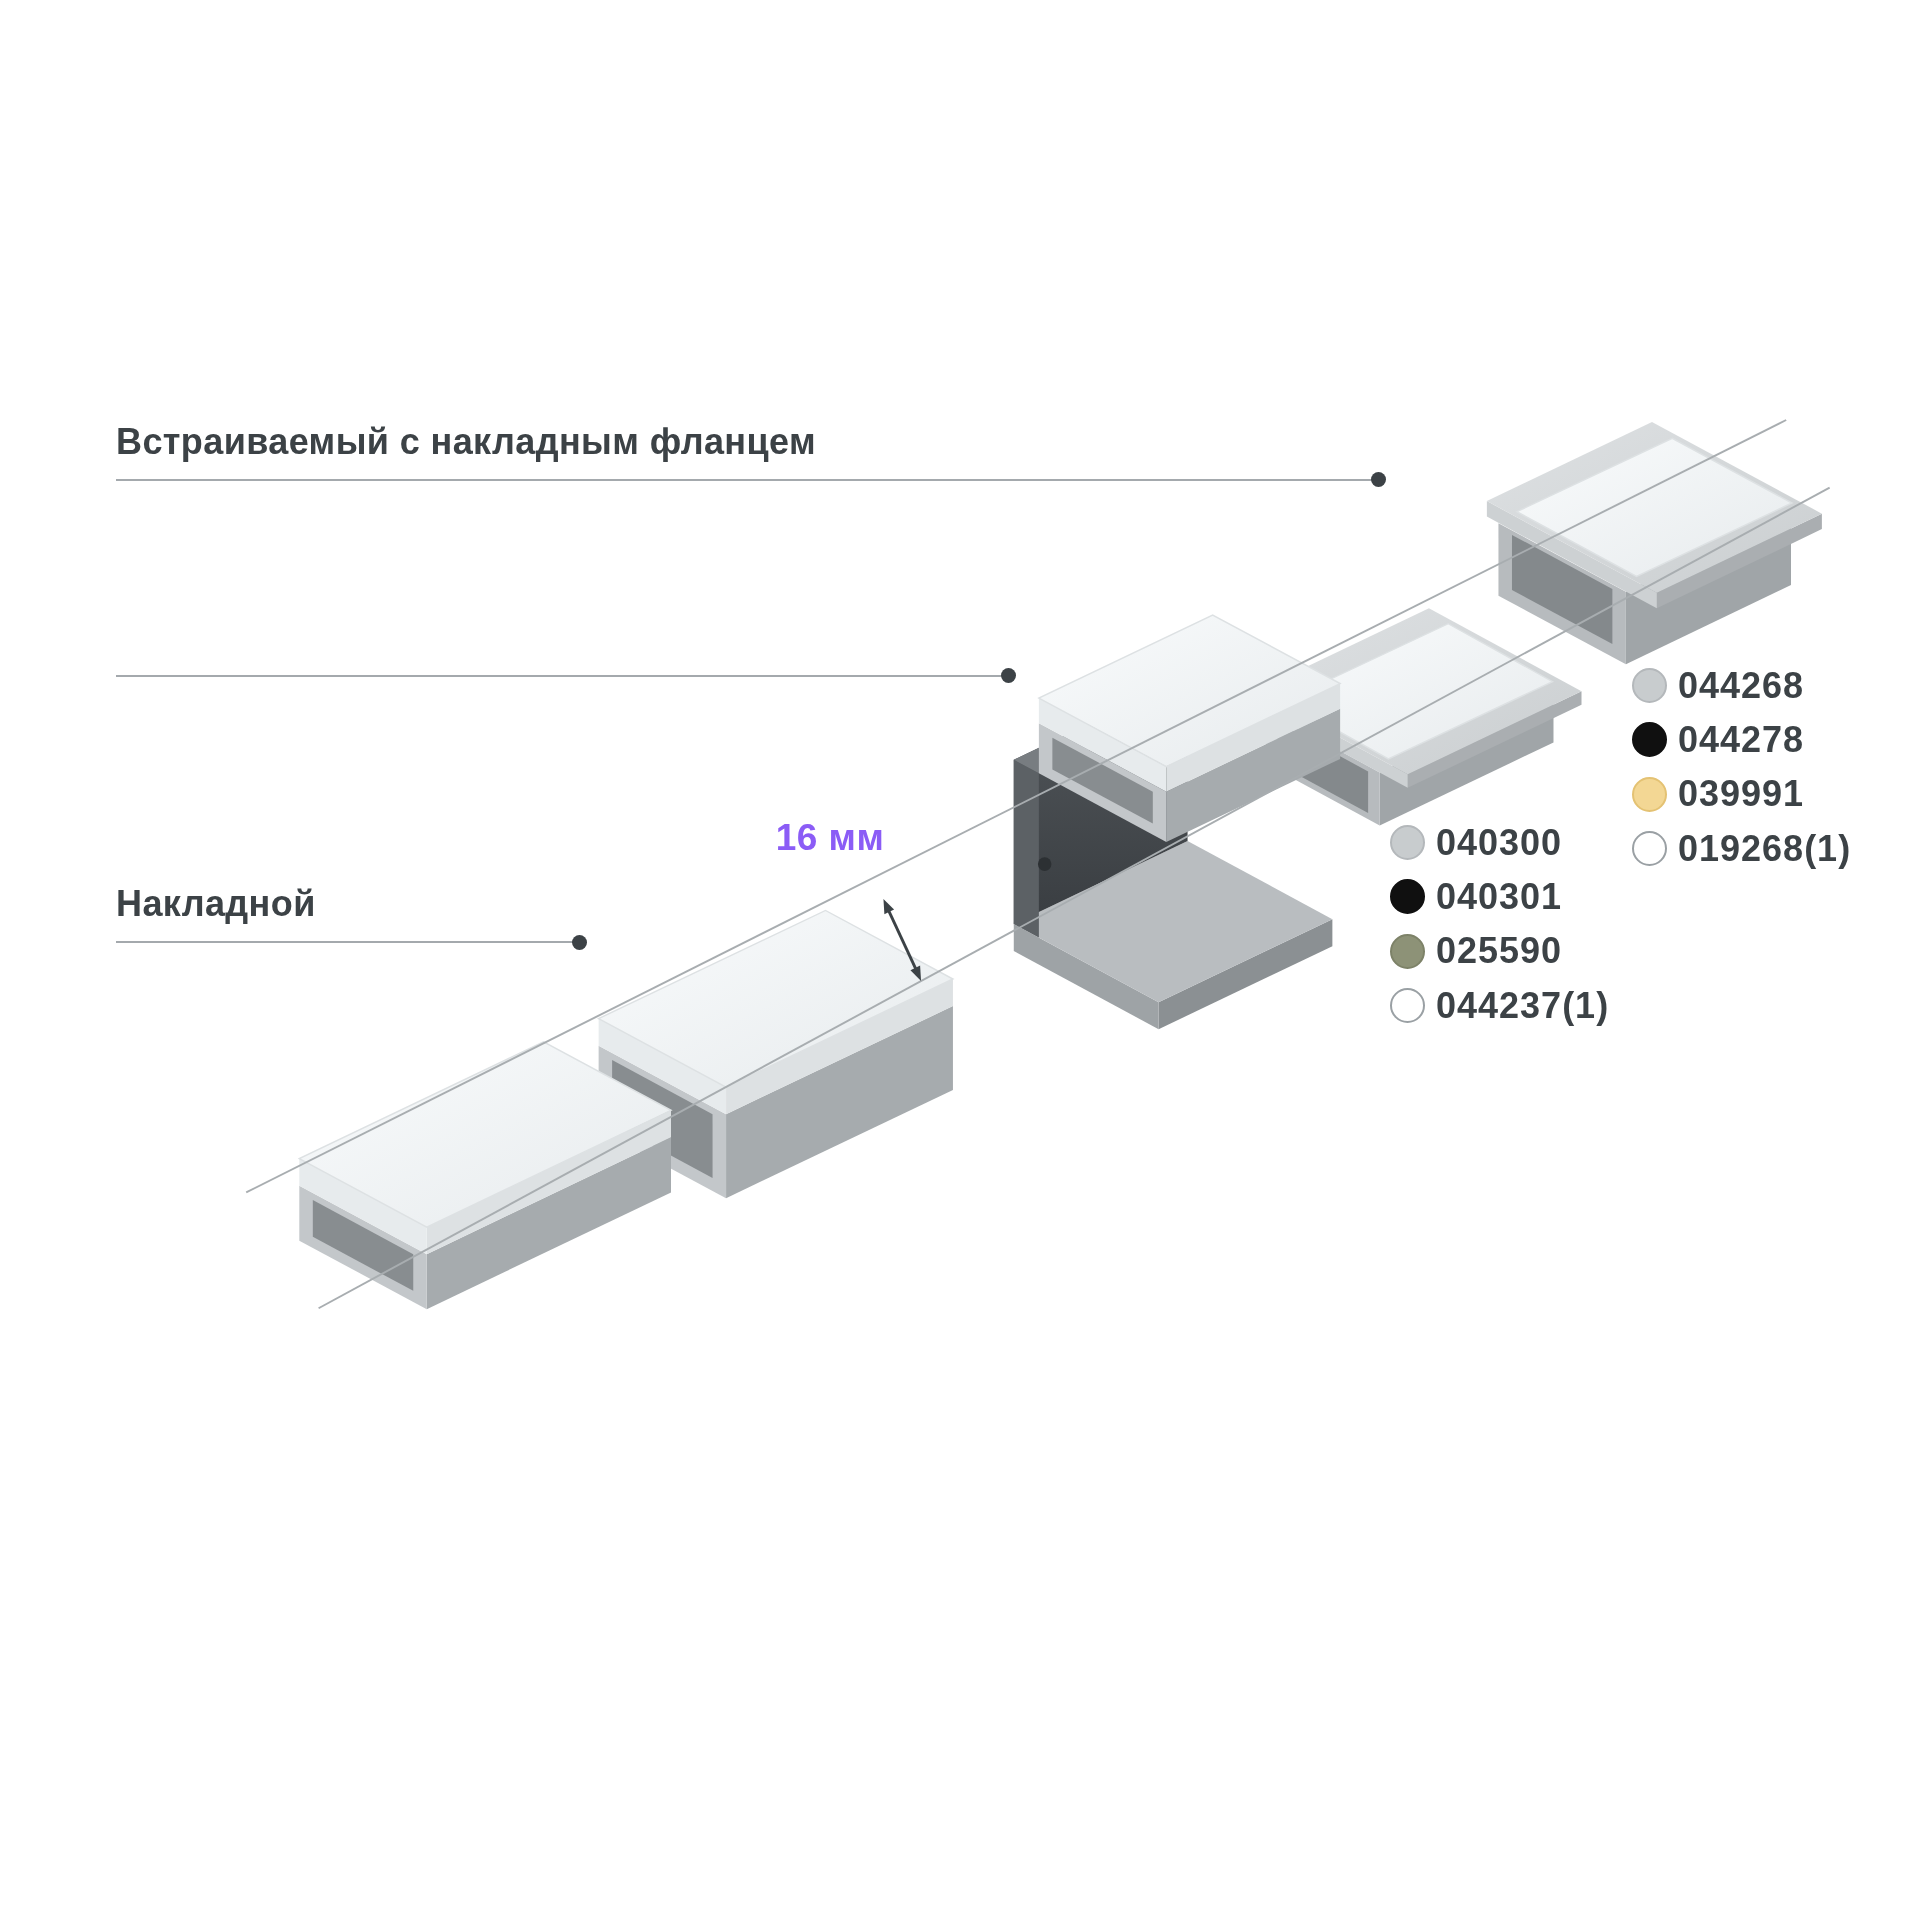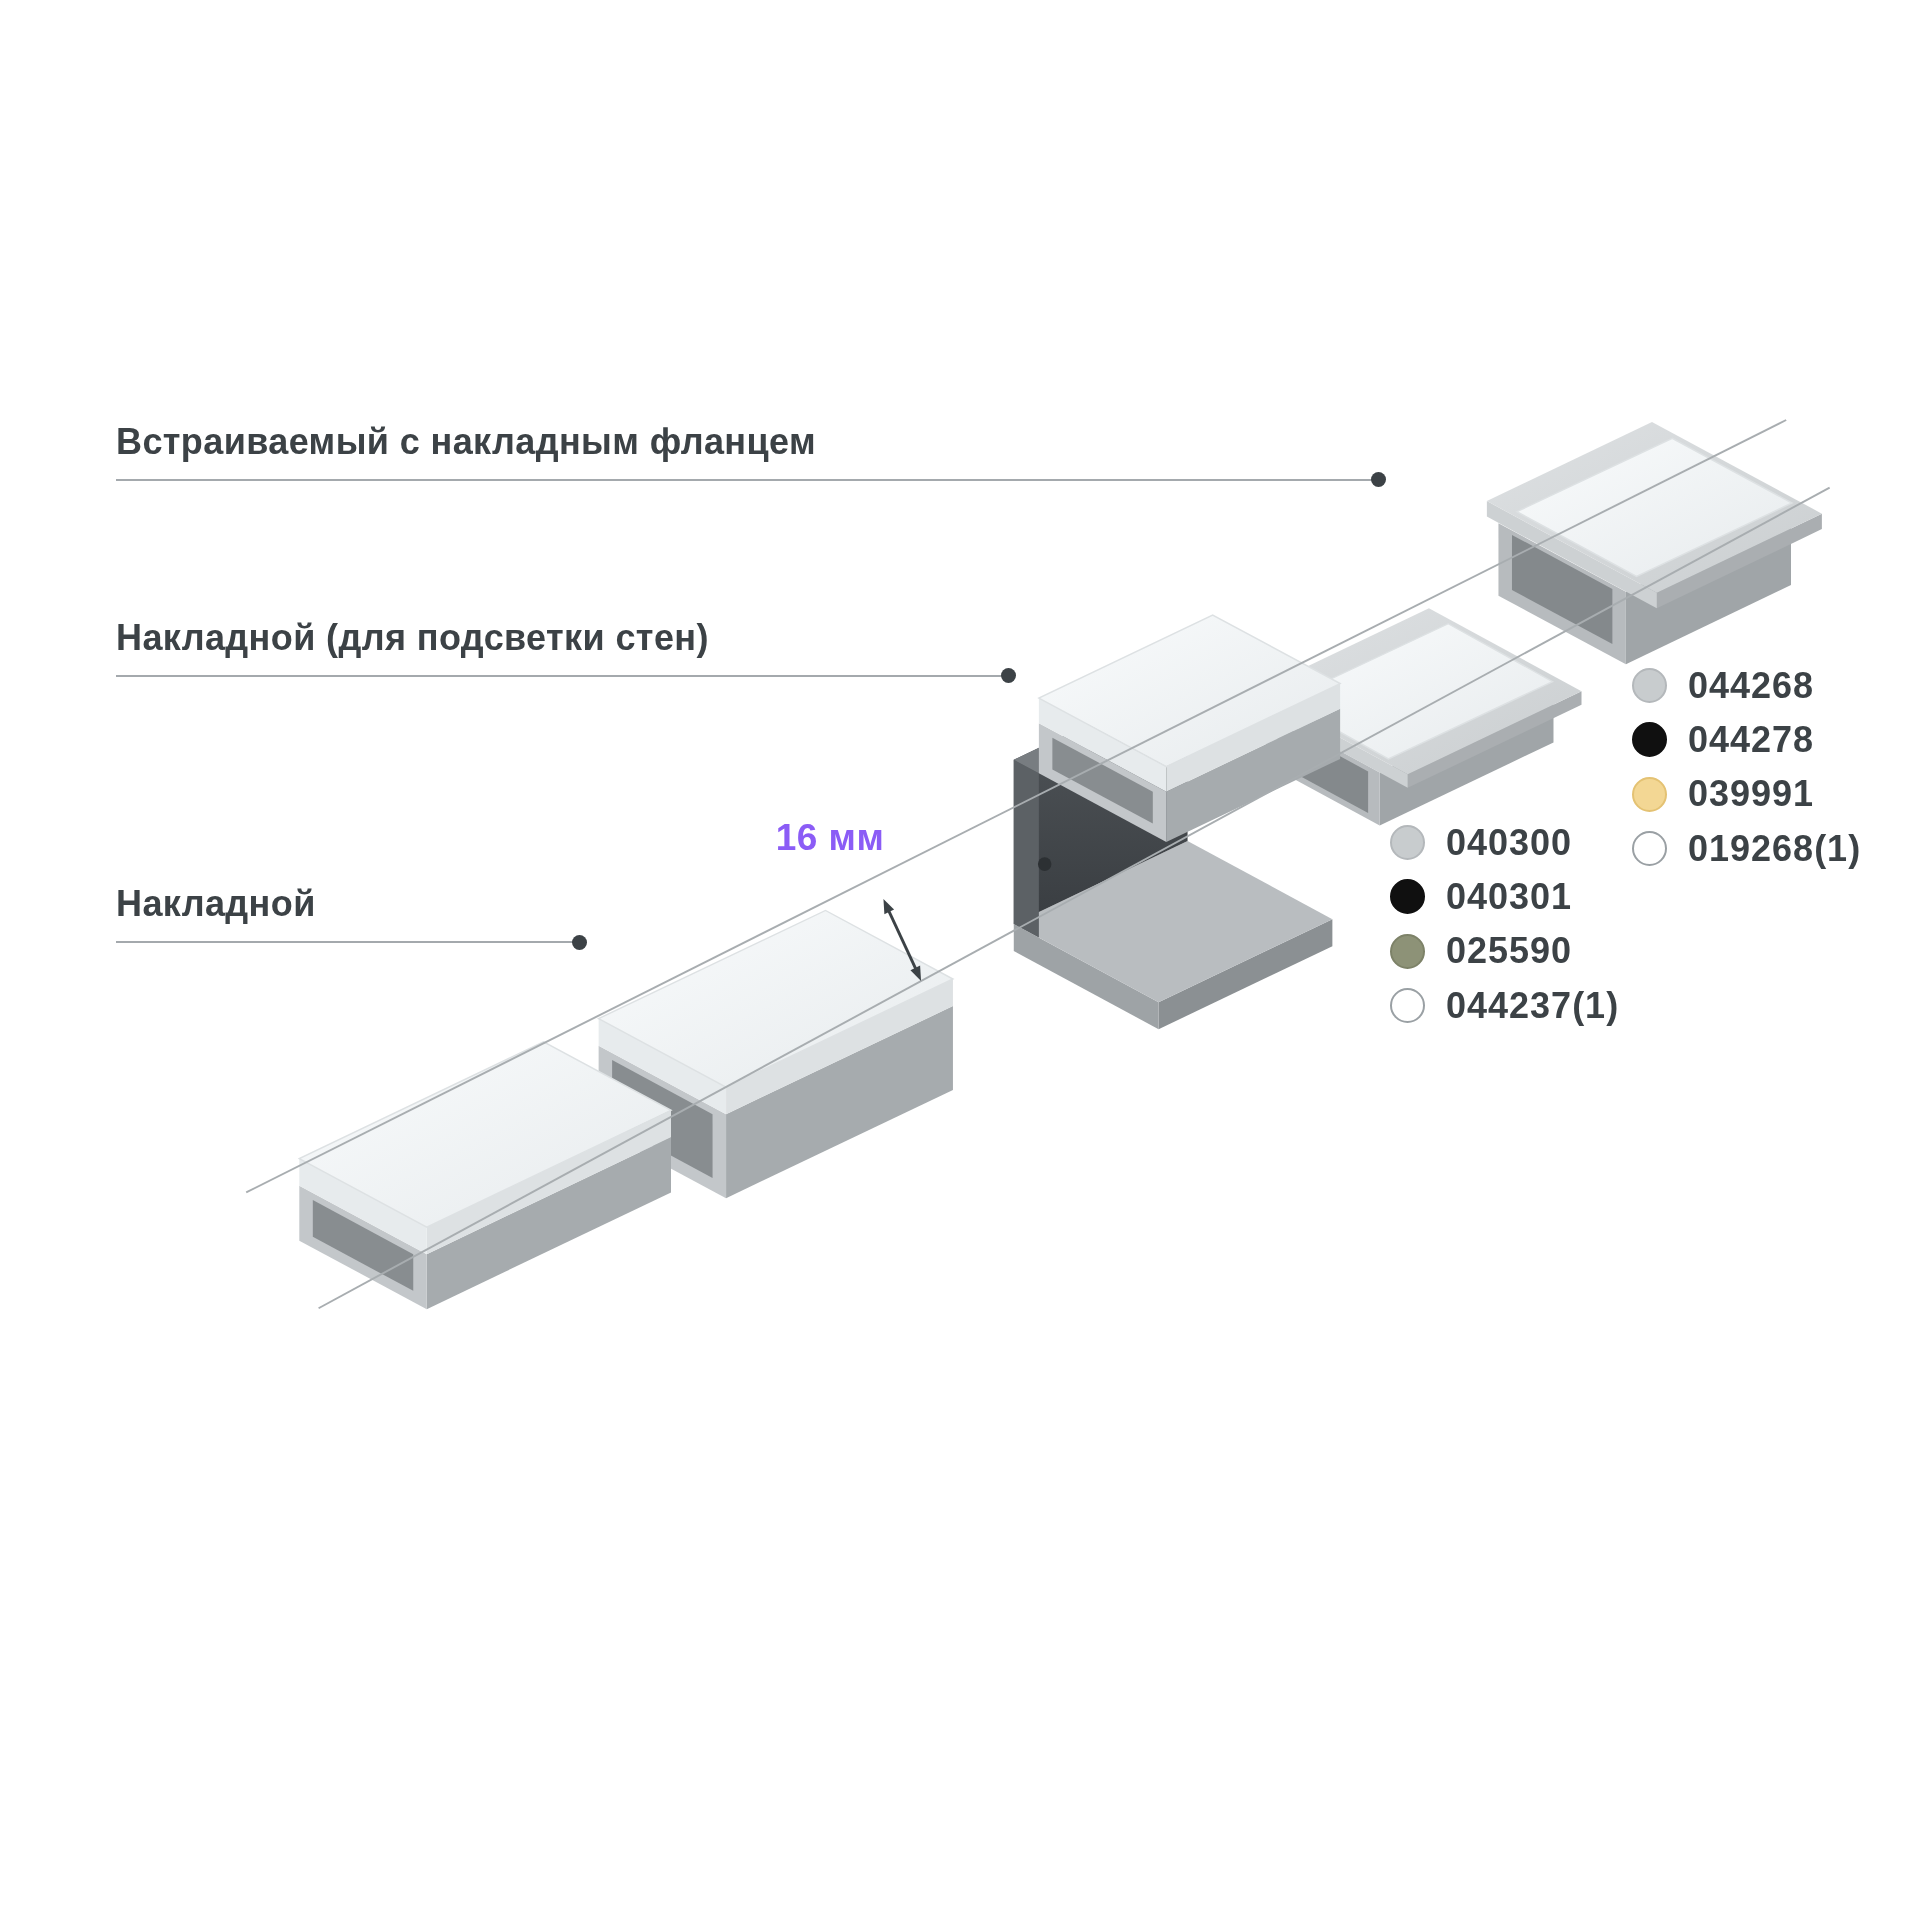--- a/index.html
+++ b/index.html
@@ -12,21 +12,21 @@
     position:absolute;font-size:36px;font-weight:700;color:#3c4246;
     letter-spacing:0.4px;white-space:nowrap;
   }
   .leader{position:absolute;height:1.9px;background:#a4a9ad;}
   .leader-dot{position:absolute;width:15.4px;height:15.4px;border-radius:50%;background:#3c4246;}
   .dim-label{
     position:absolute;left:743px;top:817px;width:174px;text-align:center;
     font-size:37px;font-weight:700;color:#8b5cf6;letter-spacing:0.5px;
   }
   .code-group{position:absolute;display:flex;flex-direction:column;gap:15.4px;}
-  .code-row{display:flex;align-items:center;gap:21px;height:39px;}
+  .code-row{display:flex;align-items:center;gap:11px;height:39px;}
   .dot{
     width:35px;height:35px;border-radius:50%;box-sizing:border-box;
     border:2.4px solid transparent;background:#ccc;flex:0 0 auto;
   }
   .code{font-size:36px;font-weight:600;color:#3c4246;letter-spacing:1px;white-space:nowrap;}
 </style>
 </head>
 <body>
 
 <div class="stage">
@@ -108,21 +108,20 @@
       <line x1="918" y1="938" x2="951" y2="1009" stroke="#3c4246" stroke-width="3"></line>
       <polygon points="915,931 926,942 916,947" fill="#3c4246"></polygon>
       <polygon points="954,1016 953,1000 943,1005" fill="#3c4246"></polygon>
     </g>
   </svg>
 
   <div class="label" style="left:116px;top:421px">Встраиваемый с накладным фланцем</div>
   <div class="leader" style="left:116px;top:479px;width:1263px"></div>
   <div class="leader-dot" style="left:1371px;top:472px"></div>
 
-  <div class="label" style="left:116px;top:617px">Накладной (для подсветки стен)</div>
   <div class="leader" style="left:116px;top:675px;width:893px"></div>
   <div class="leader-dot" style="left:1001px;top:668px"></div>
 
   <div class="label" style="left:116px;top:883px">Накладной</div>
   <div class="leader" style="left:116px;top:941px;width:463px"></div>
   <div class="leader-dot" style="left:572px;top:935px"></div>
 
   <div class="dim-label">16 мм</div>
 
 

